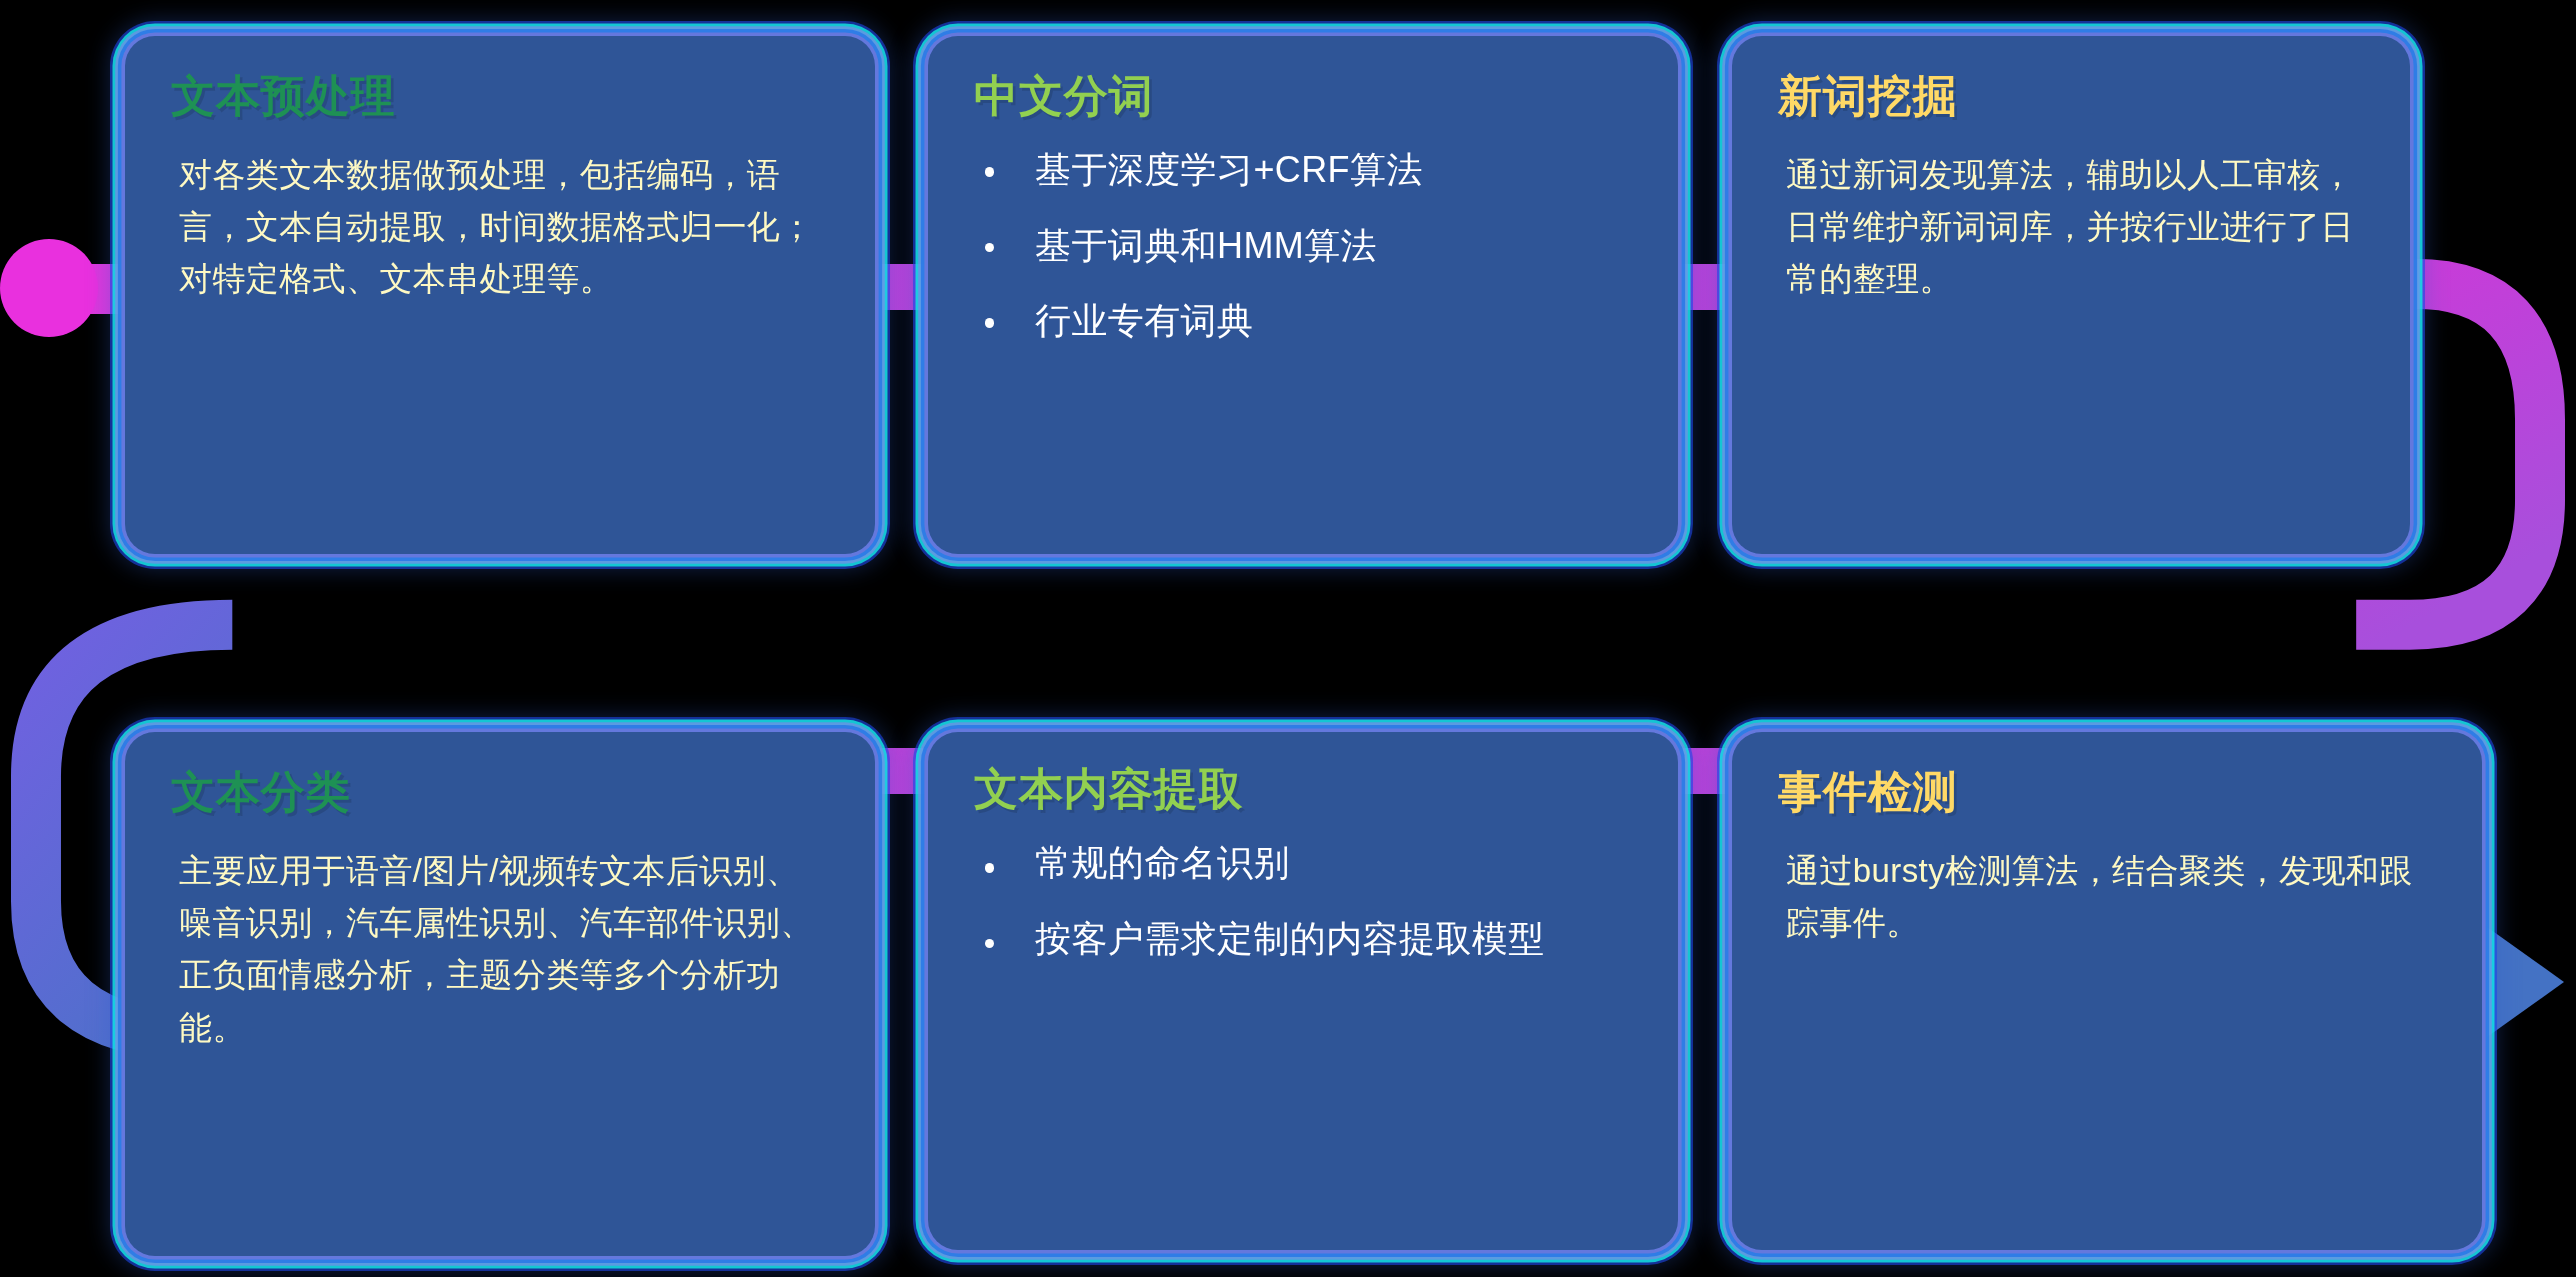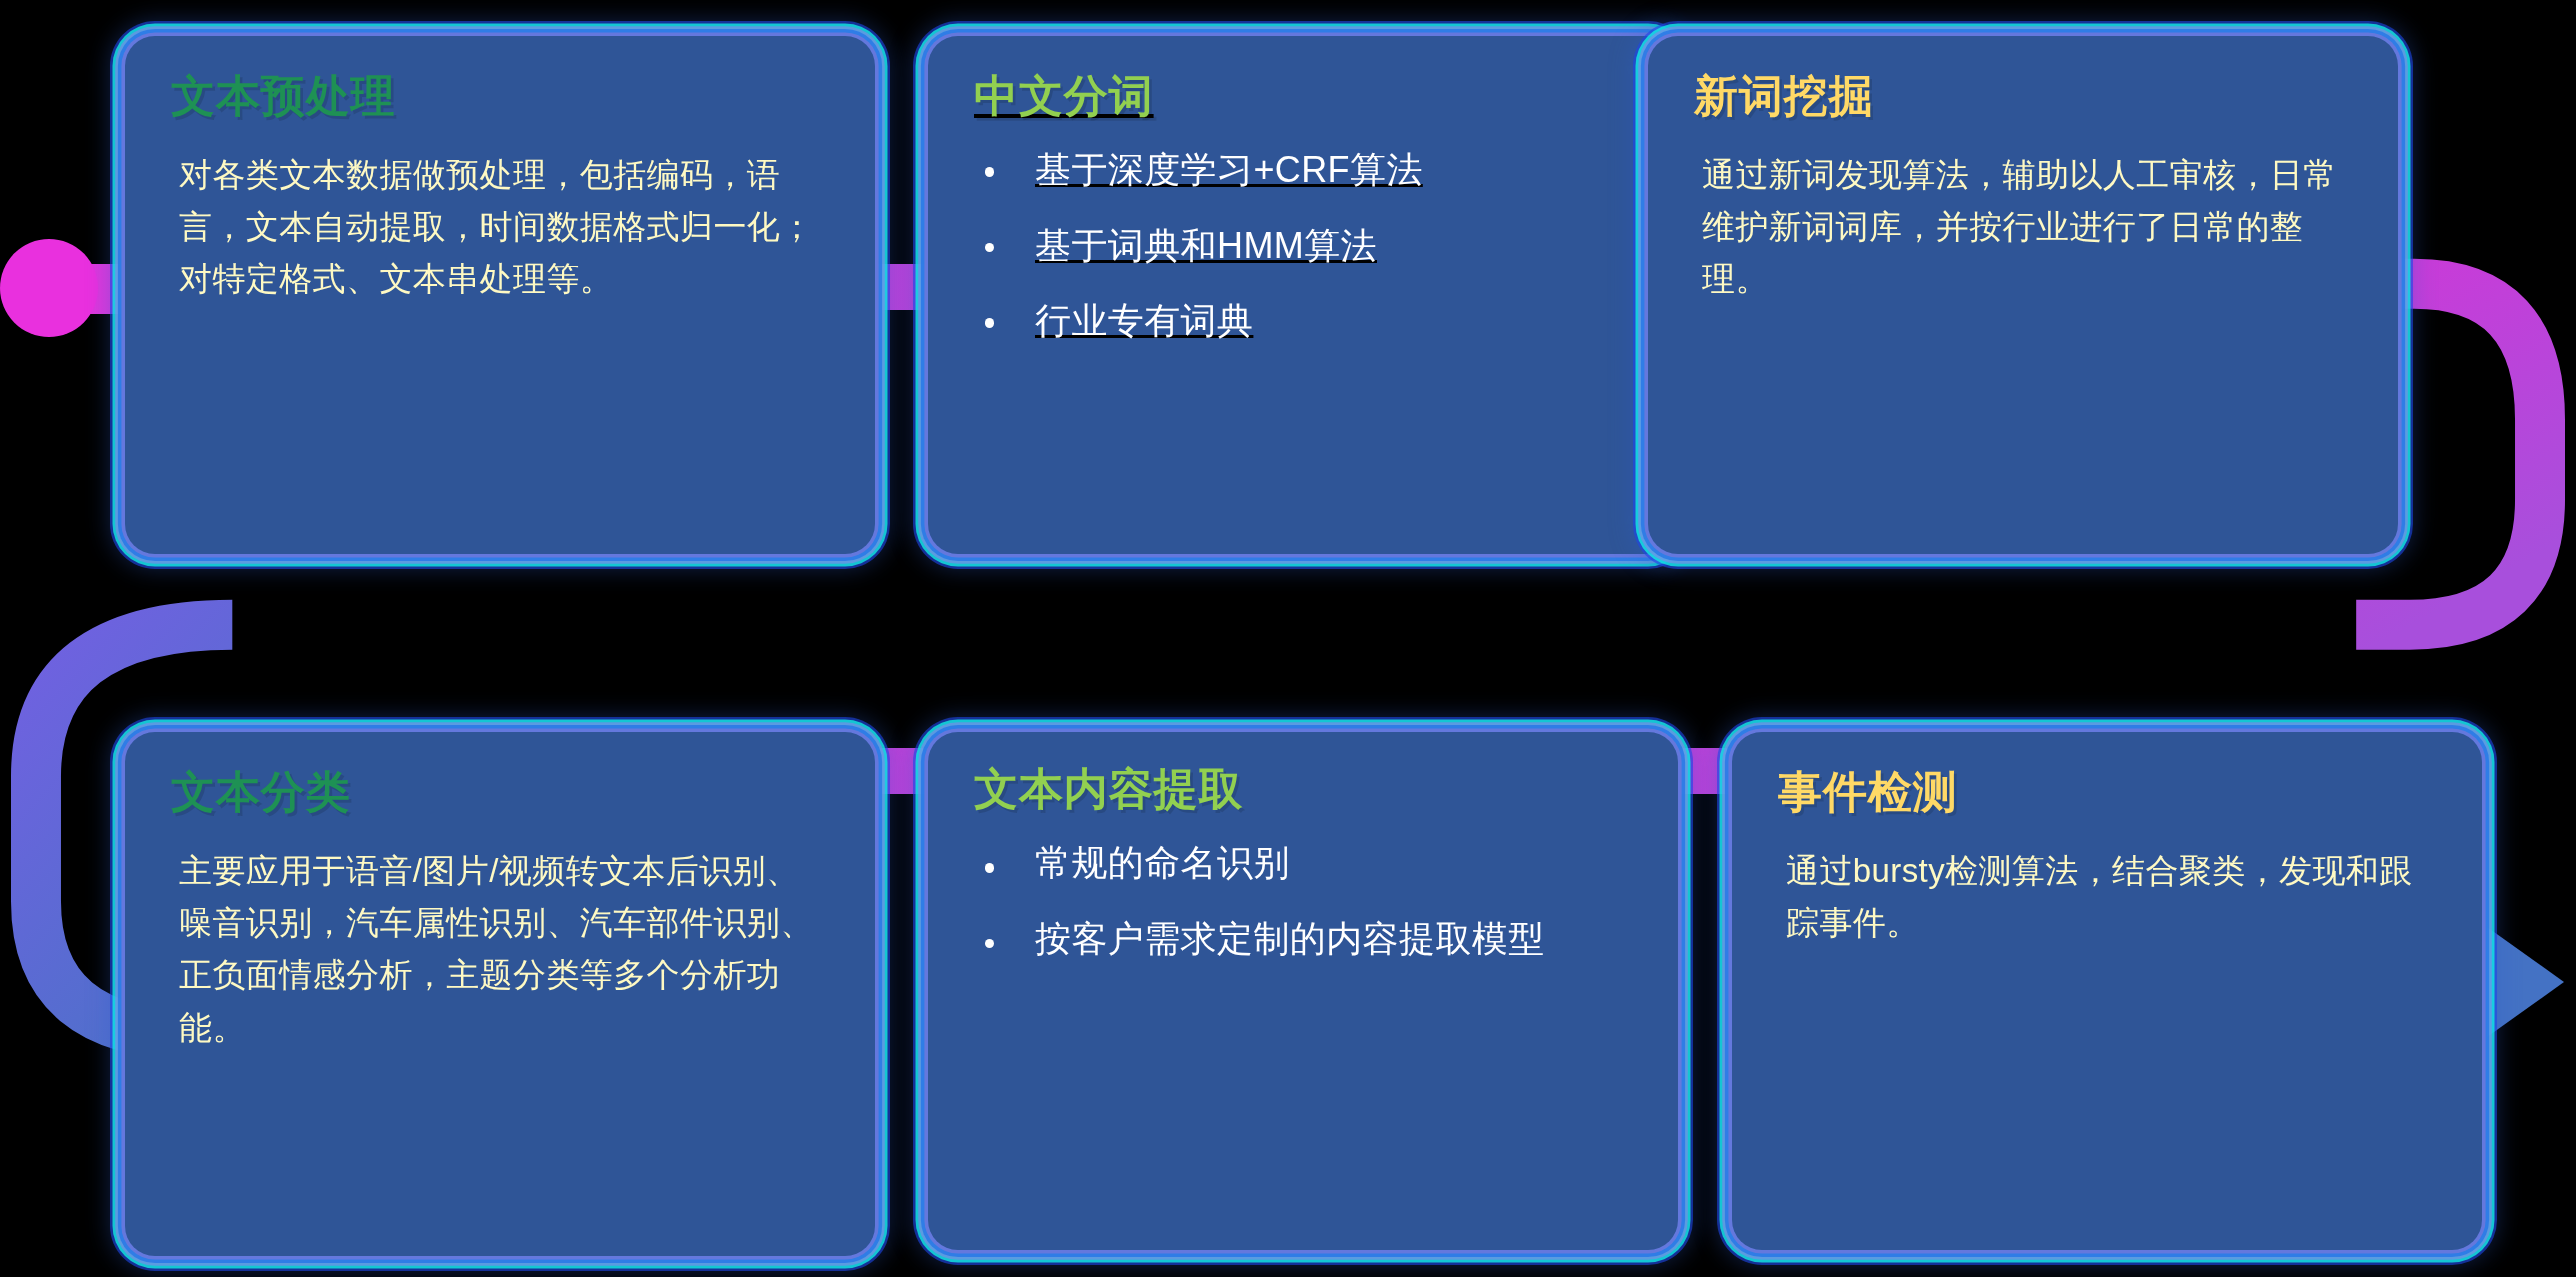--- a/index.html
+++ b/index.html
@@ -116,30 +116,30 @@
   <div class="nub" style="left:1674px;top:264px;"></div>
 
   <div class="nub" style="left:870px;top:748px;"></div>
   <div class="nub" style="left:1674px;top:748px;"></div>
 
   <div class="card" style="left:125px;top:36px;width:750px;height:518px;">
     <h2 class="card-title" style="color:#1E9154;">文本预处理</h2>
     <p class="card-body">对各类文本数据做预处理，包括编码，语言，文本自动提取，时间数据格式归一化；对特定格式、文本串处理等。</p>
   </div>
 
-  <div class="card" style="left:928px;top:36px;width:750px;height:518px;text-decoration:underline;">
+  <div class="card" style="left:928px;top:36px;width:750px;height:518px;">
     <h2 class="card-title" style="color:#92D050;">中文分词</h2>
     <ul class="bullets">
       <li>基于深度学习+CRF算法</li>
       <li>基于词典和HMM算法</li>
       <li>行业专有词典</li>
     </ul>
   </div>
 
-  <div class="card" style="left:1648px;top:36px;width:750px;height:518px;">
+  <div class="card" style="left:1732px;top:36px;width:678px;height:518px;">
     <h2 class="card-title" style="color:#FFD966;">新词挖掘</h2>
     <p class="card-body">通过新词发现算法，辅助以人工审核，日常维护新词词库，并按行业进行了日常的整理。</p>
   </div>
 
   <div class="card" style="left:125px;top:732px;width:750px;height:524px;">
     <h2 class="card-title" style="color:#1E9154;">文本分类</h2>
     <p class="card-body">主要应用于语音/图片/视频转文本后识别、噪音识别，汽车属性识别、汽车部件识别、正负面情感分析，主题分类等多个分析功能。</p>
   </div>
 
   <div class="card" style="left:928px;top:732px;width:750px;height:518px;font-family:Liberation Mono, monospace;">

